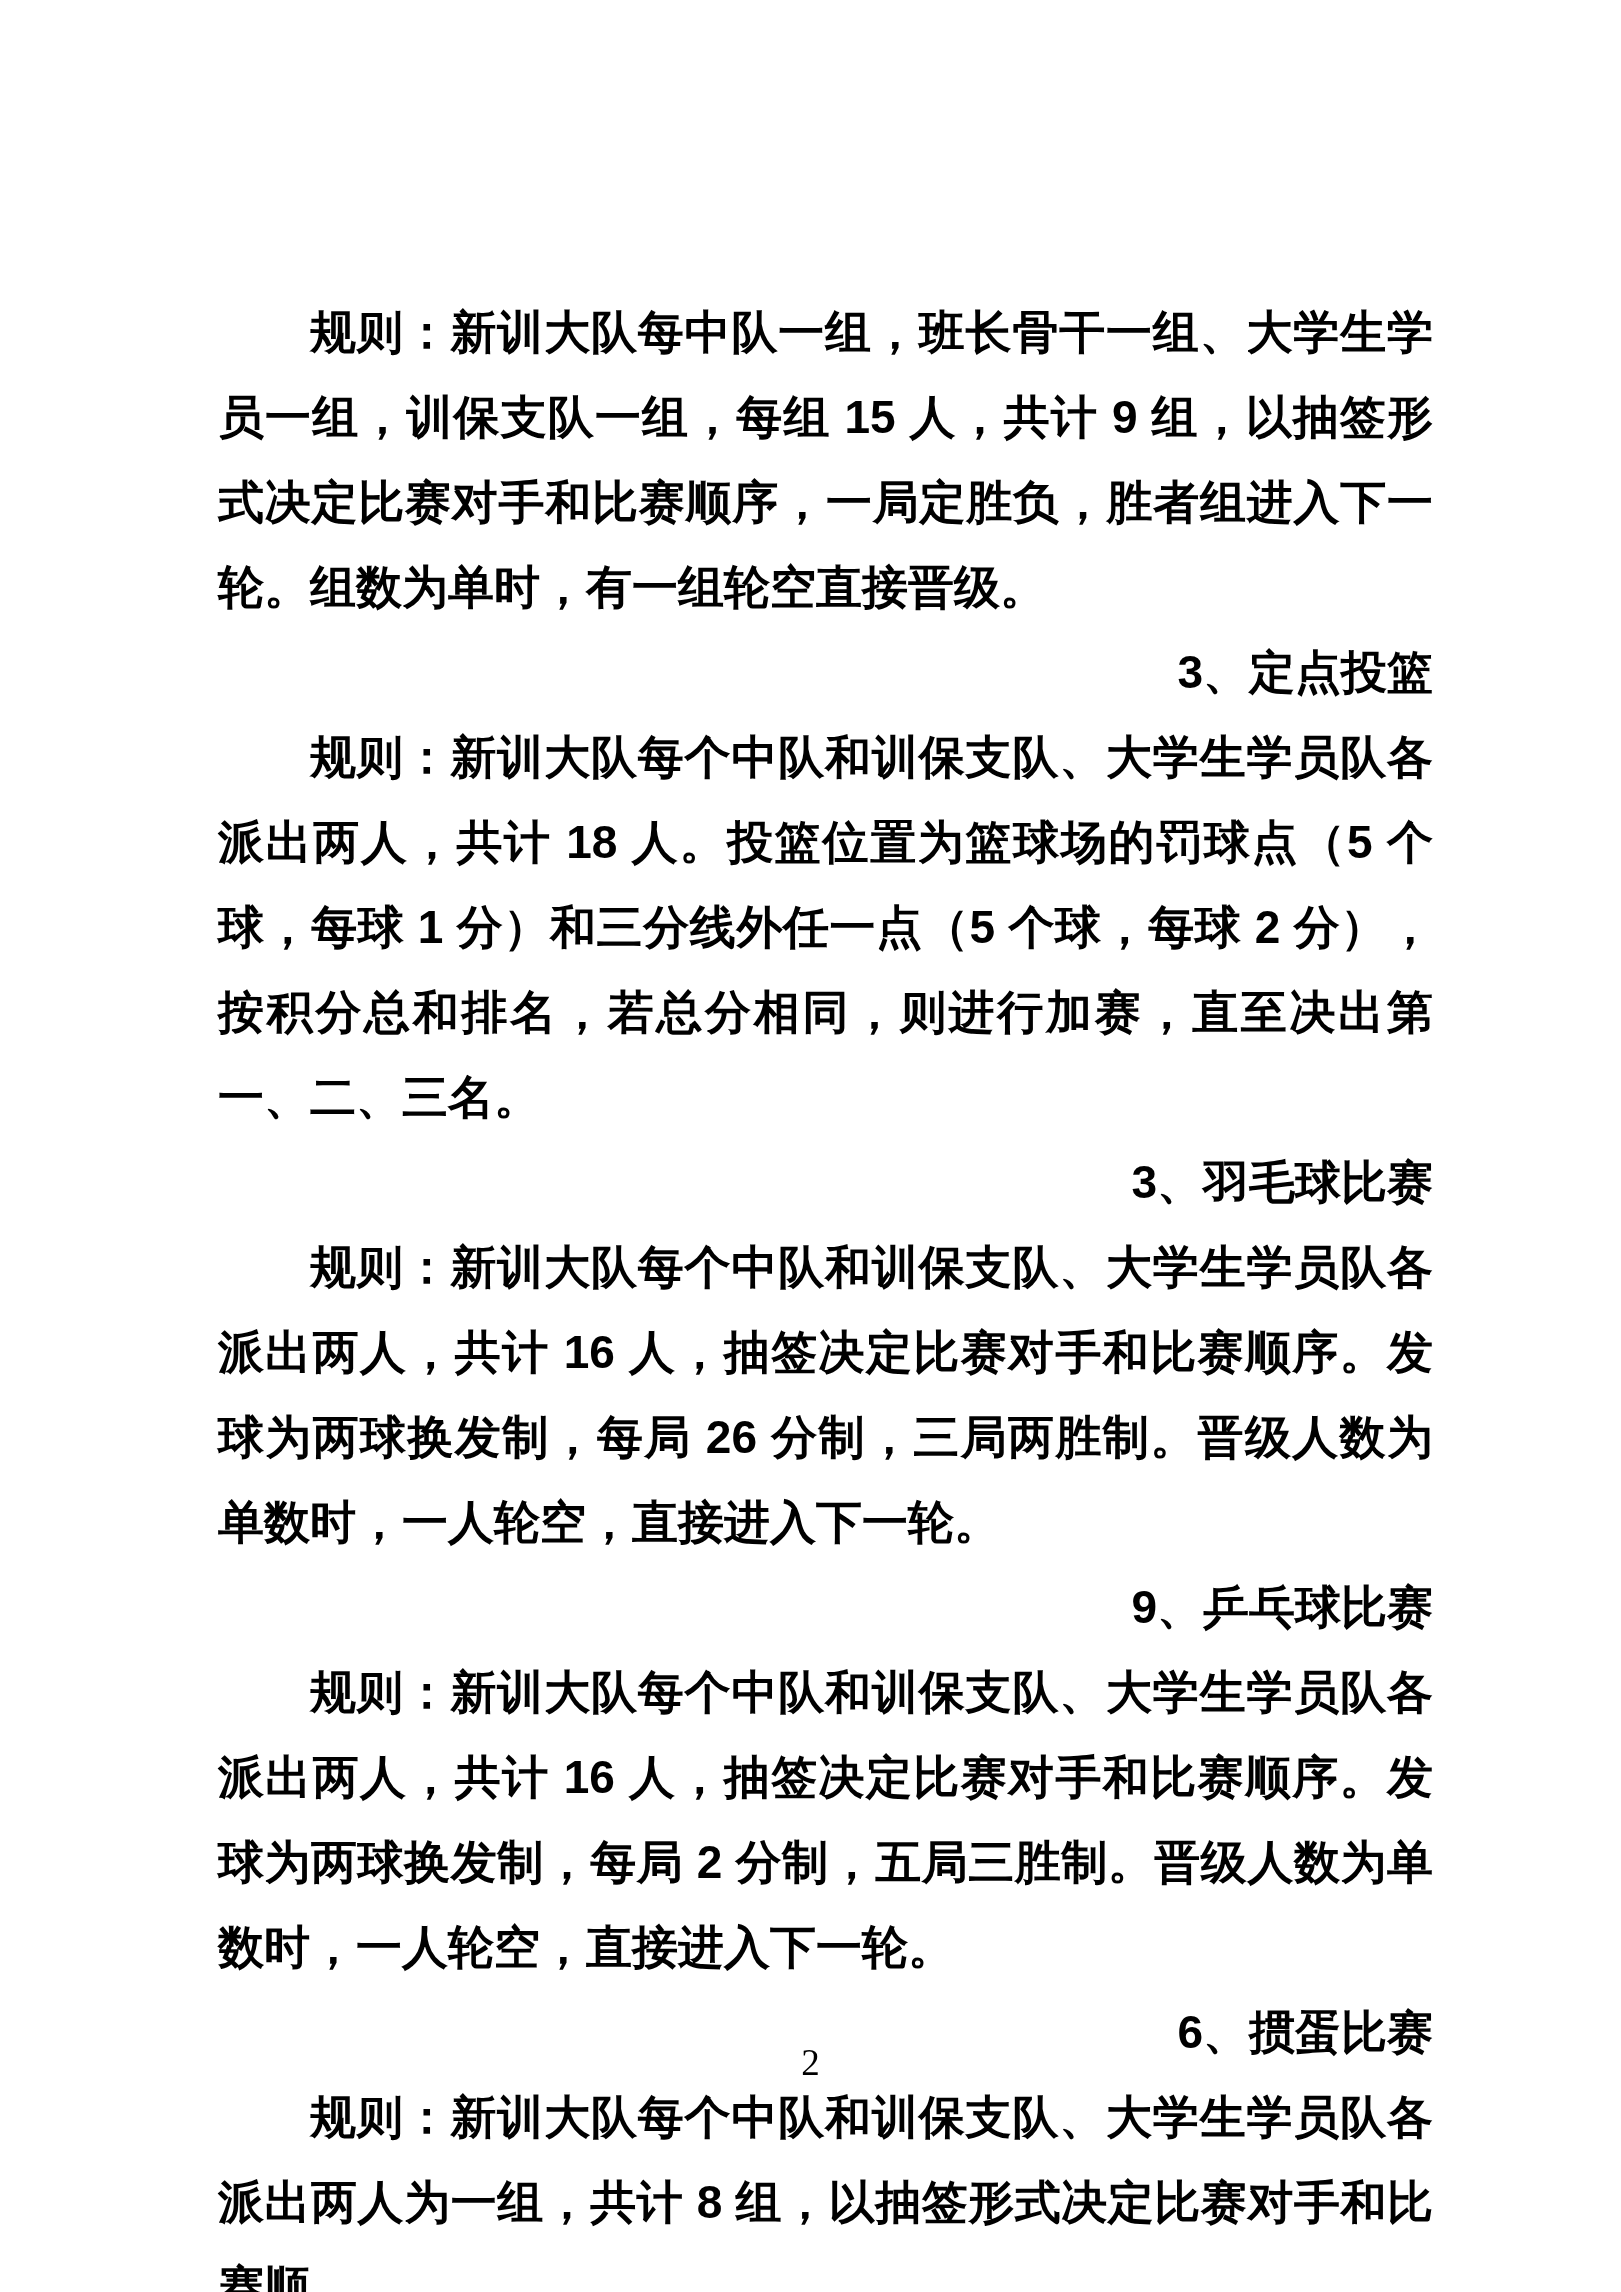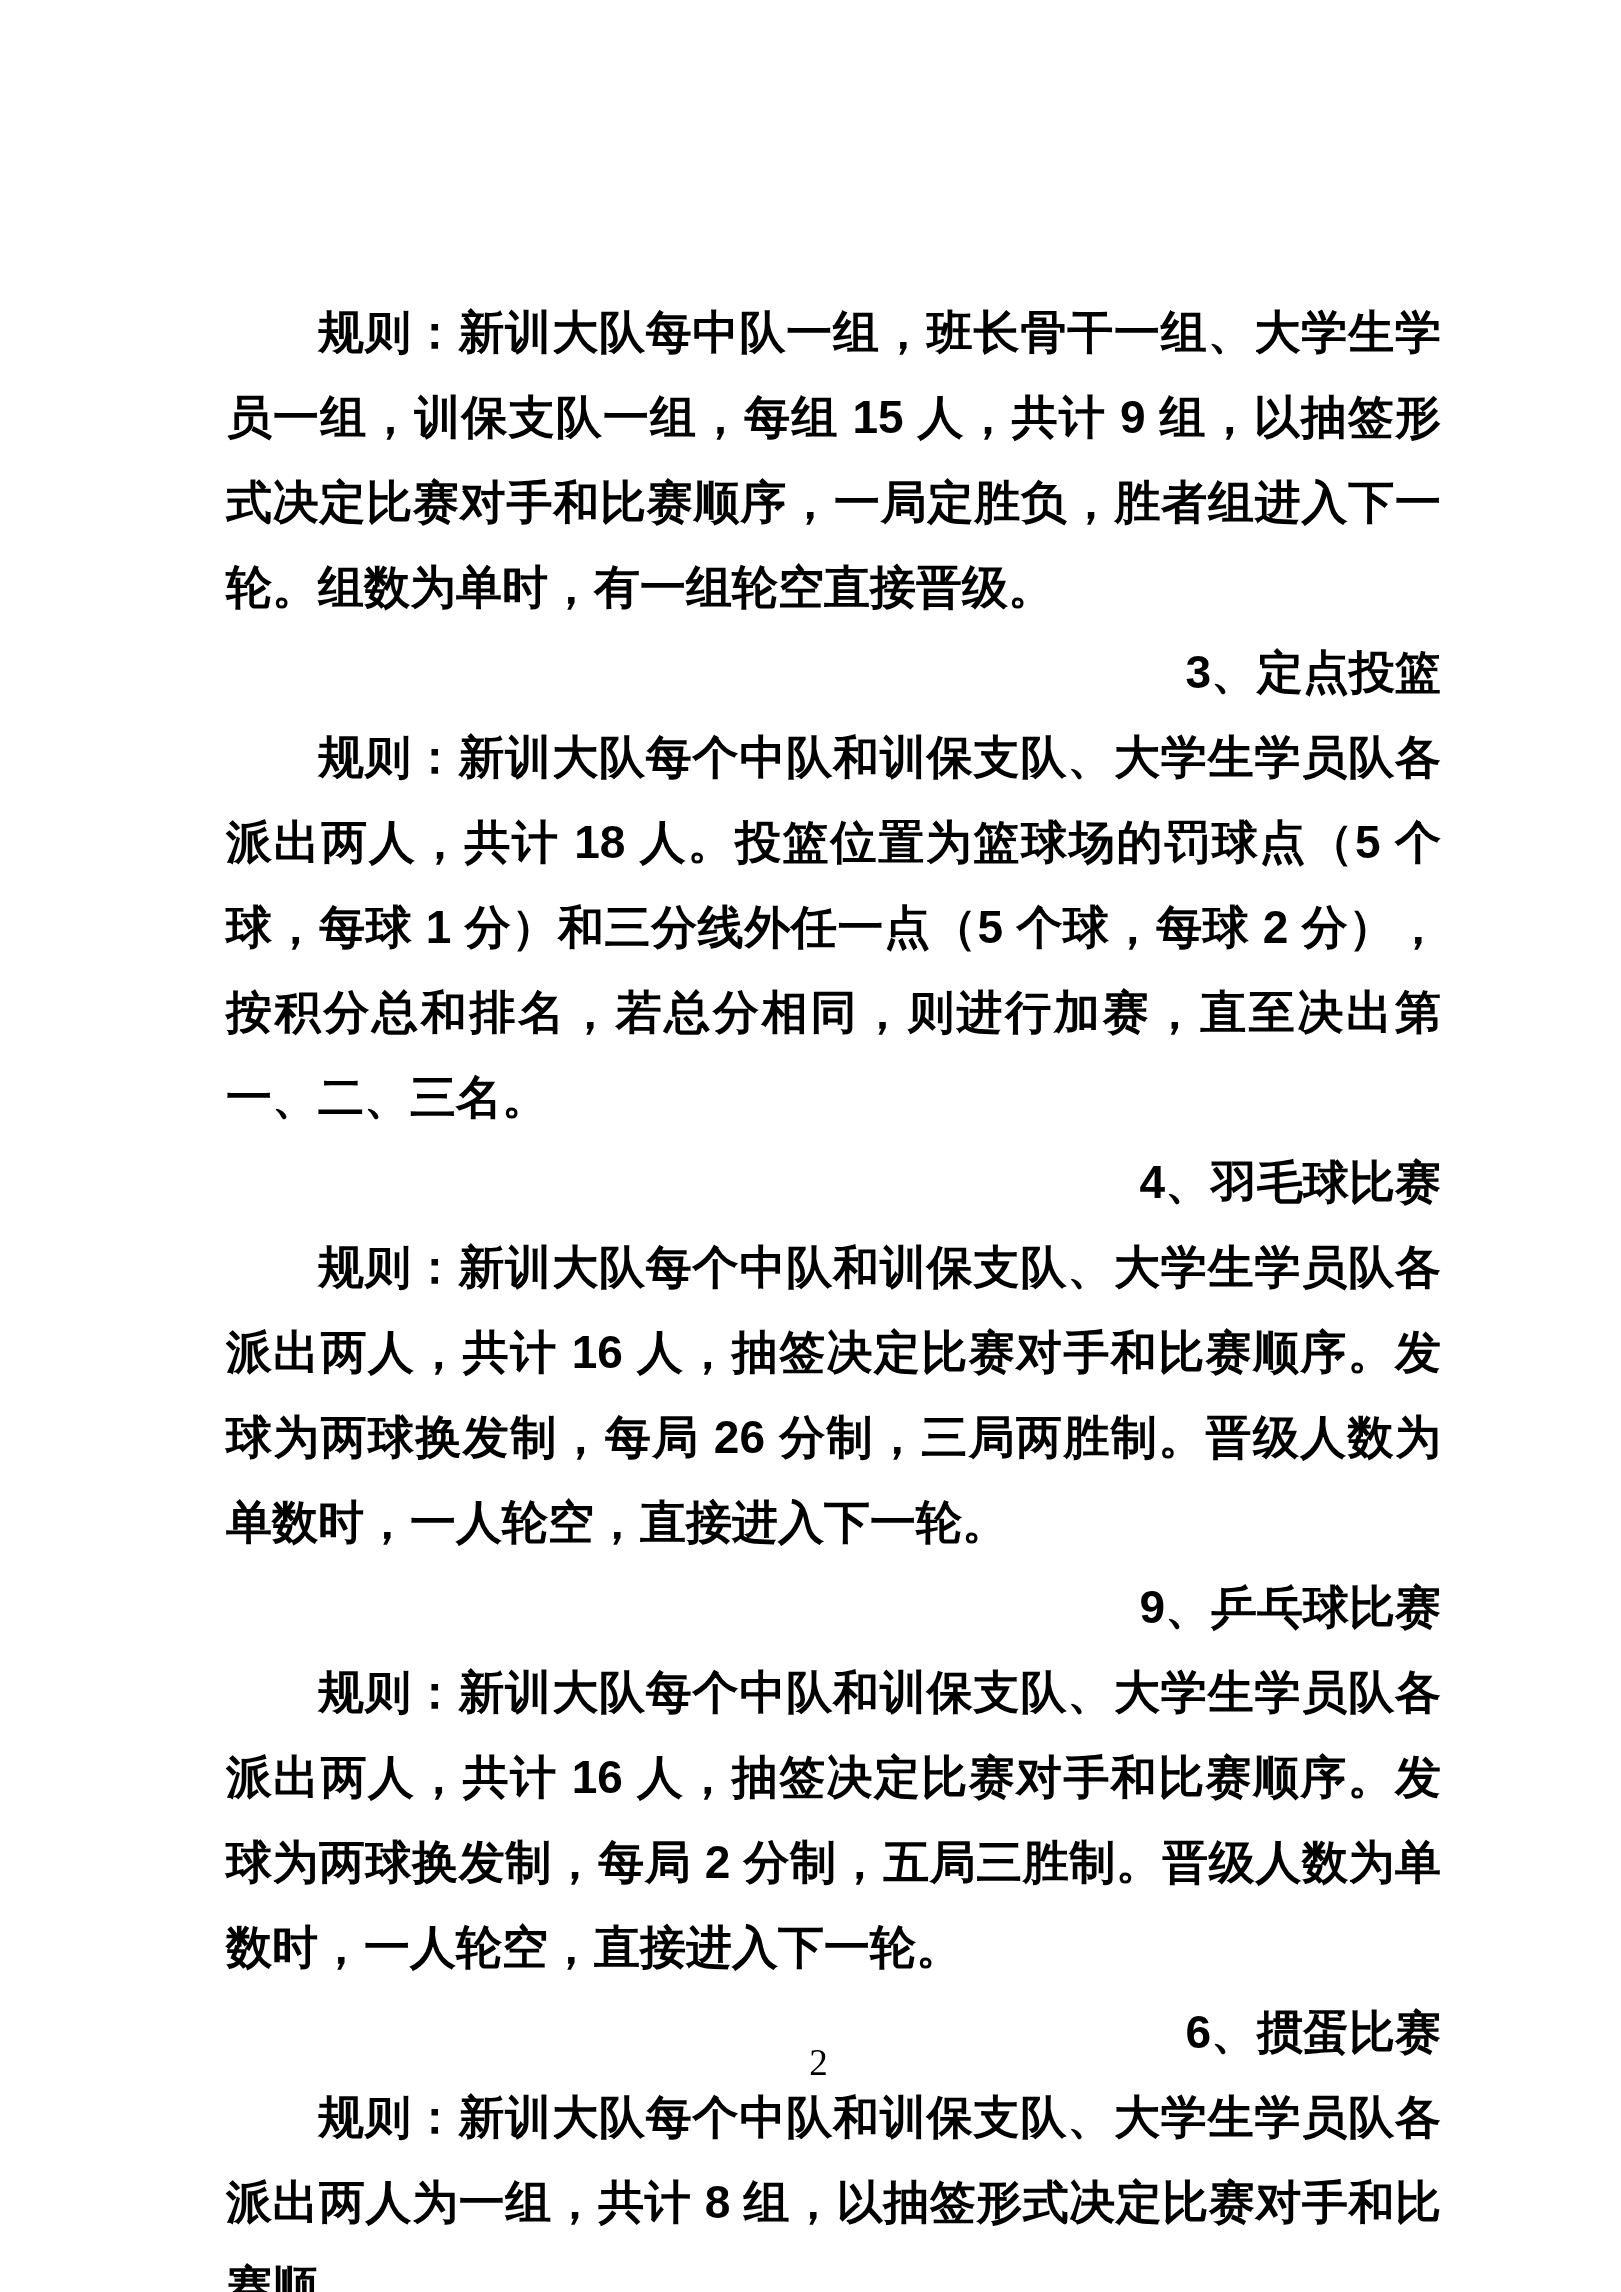--- a/index.html
+++ b/index.html
@@ -10,21 +10,21 @@
   body {
     width: 1621px;
     height: 2293px;
     position: relative;
     font-family: "Liberation Sans", "DejaVu Sans", sans-serif;
     color: #000000;
     overflow: hidden;
   }
   .page {
     position: absolute;
-    left: 8px;
+    left: 0;
     top: 0;
     width: 1415px;
     height: 2293px;
     background: #ffffff;
   }
   .content {
     position: absolute;
     left: 218px;
     top: 290px;
     width: 1215px;
@@ -70,21 +70,21 @@
 
 <div class="page">
   <div class="content">
 
     <p class="para">规则：新训大队每中队一组，班长骨干一组、大学生学员一组，训保支队一组，每组 15 人，共计 9 组，以抽签形式决定比赛对手和比赛顺序，一局定胜负，胜者组进入下一轮。组数为单时，有一组轮空直接晋级。</p>
 
     <p class="heading">3、定点投篮</p>
 
     <p class="para">规则：新训大队每个中队和训保支队、大学生学员队各派出两人，共计 18 人。投篮位置为篮球场的罚球点（5 个球，每球 1 分）和三分线外任一点（5 个球，每球 2 分），按积分总和排名，若总分相同，则进行加赛，直至决出第一、二、三名。</p>
 
-    <p class="heading">4、羽毛球比赛</p>
+    <p class="heading">3、羽毛球比赛</p>
 
     <p class="para">规则：新训大队每个中队和训保支队、大学生学员队各派出两人，共计 16 人，抽签决定比赛对手和比赛顺序。发球为两球换发制，每局 26 分制，三局两胜制。晋级人数为单数时，一人轮空，直接进入下一轮。</p>
 
     <p class="heading">9、乒乓球比赛</p>
 
     <p class="para">规则：新训大队每个中队和训保支队、大学生学员队各派出两人，共计 16 人，抽签决定比赛对手和比赛顺序。发球为两球换发制，每局 2 分制，五局三胜制。晋级人数为单数时，一人轮空，直接进入下一轮。</p>
 
     <p class="heading">6、掼蛋比赛</p>
 
     <p class="para">规则：新训大队每个中队和训保支队、大学生学员队各派出两人为一组，共计 8 组，以抽签形式决定比赛对手和比赛顺</p>

